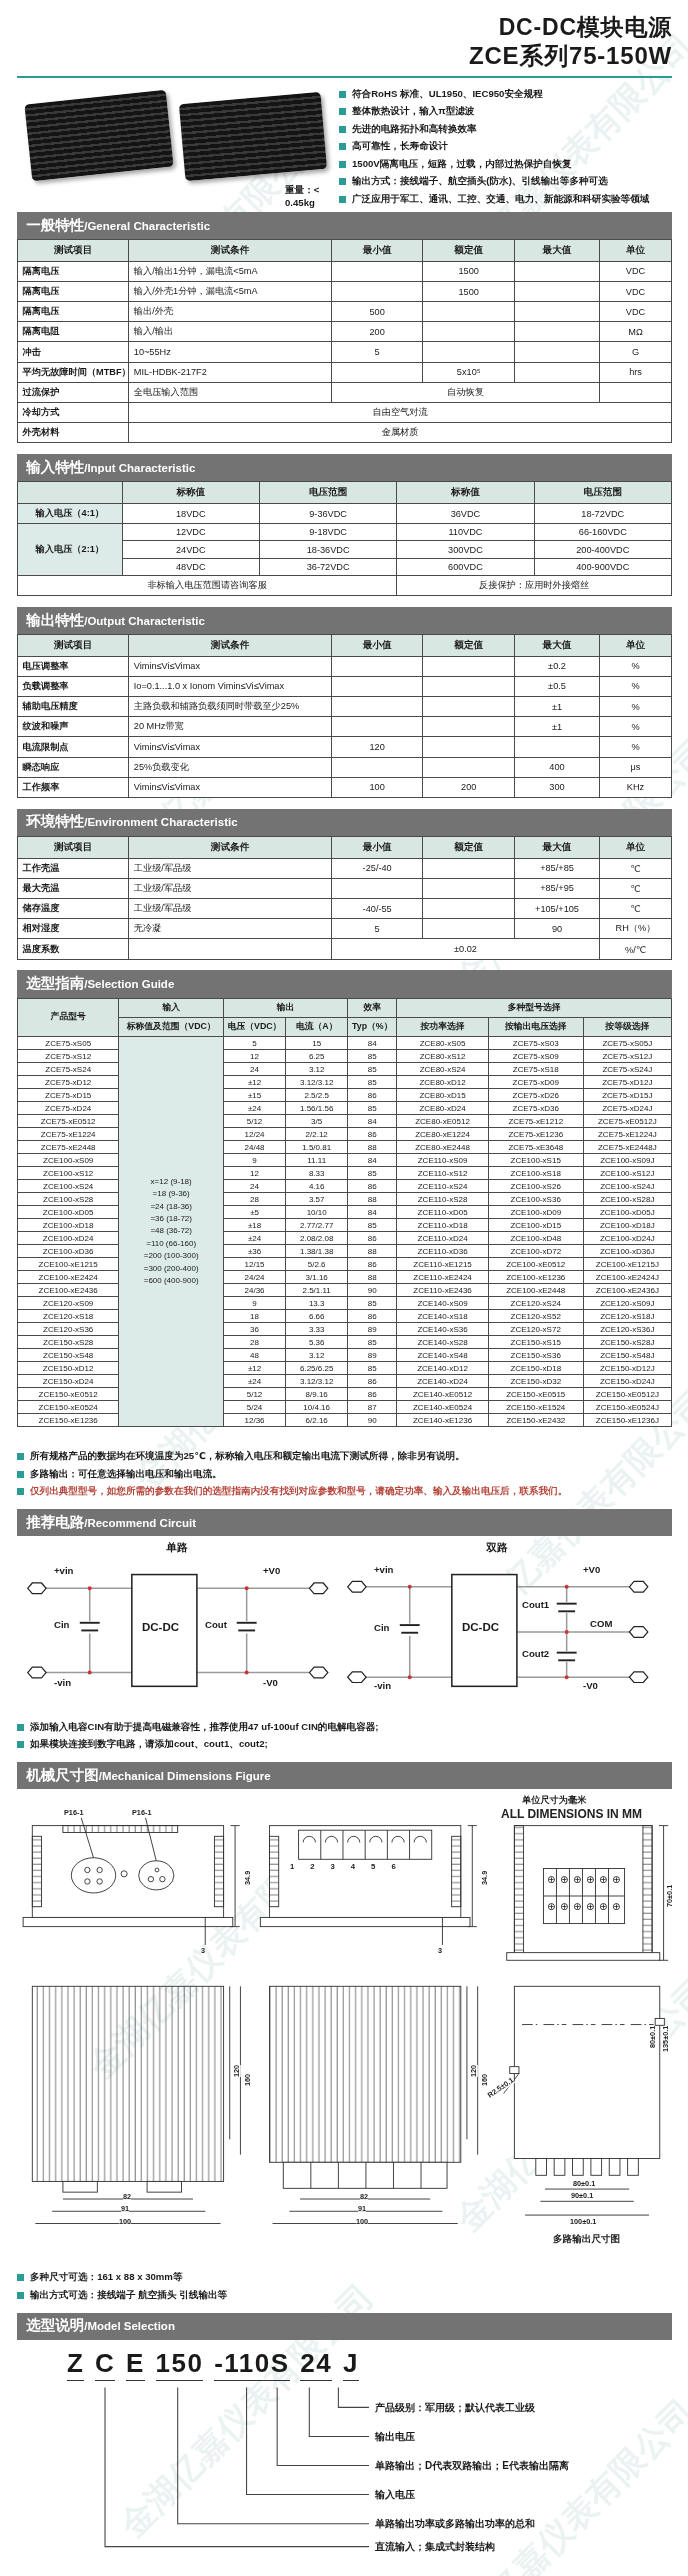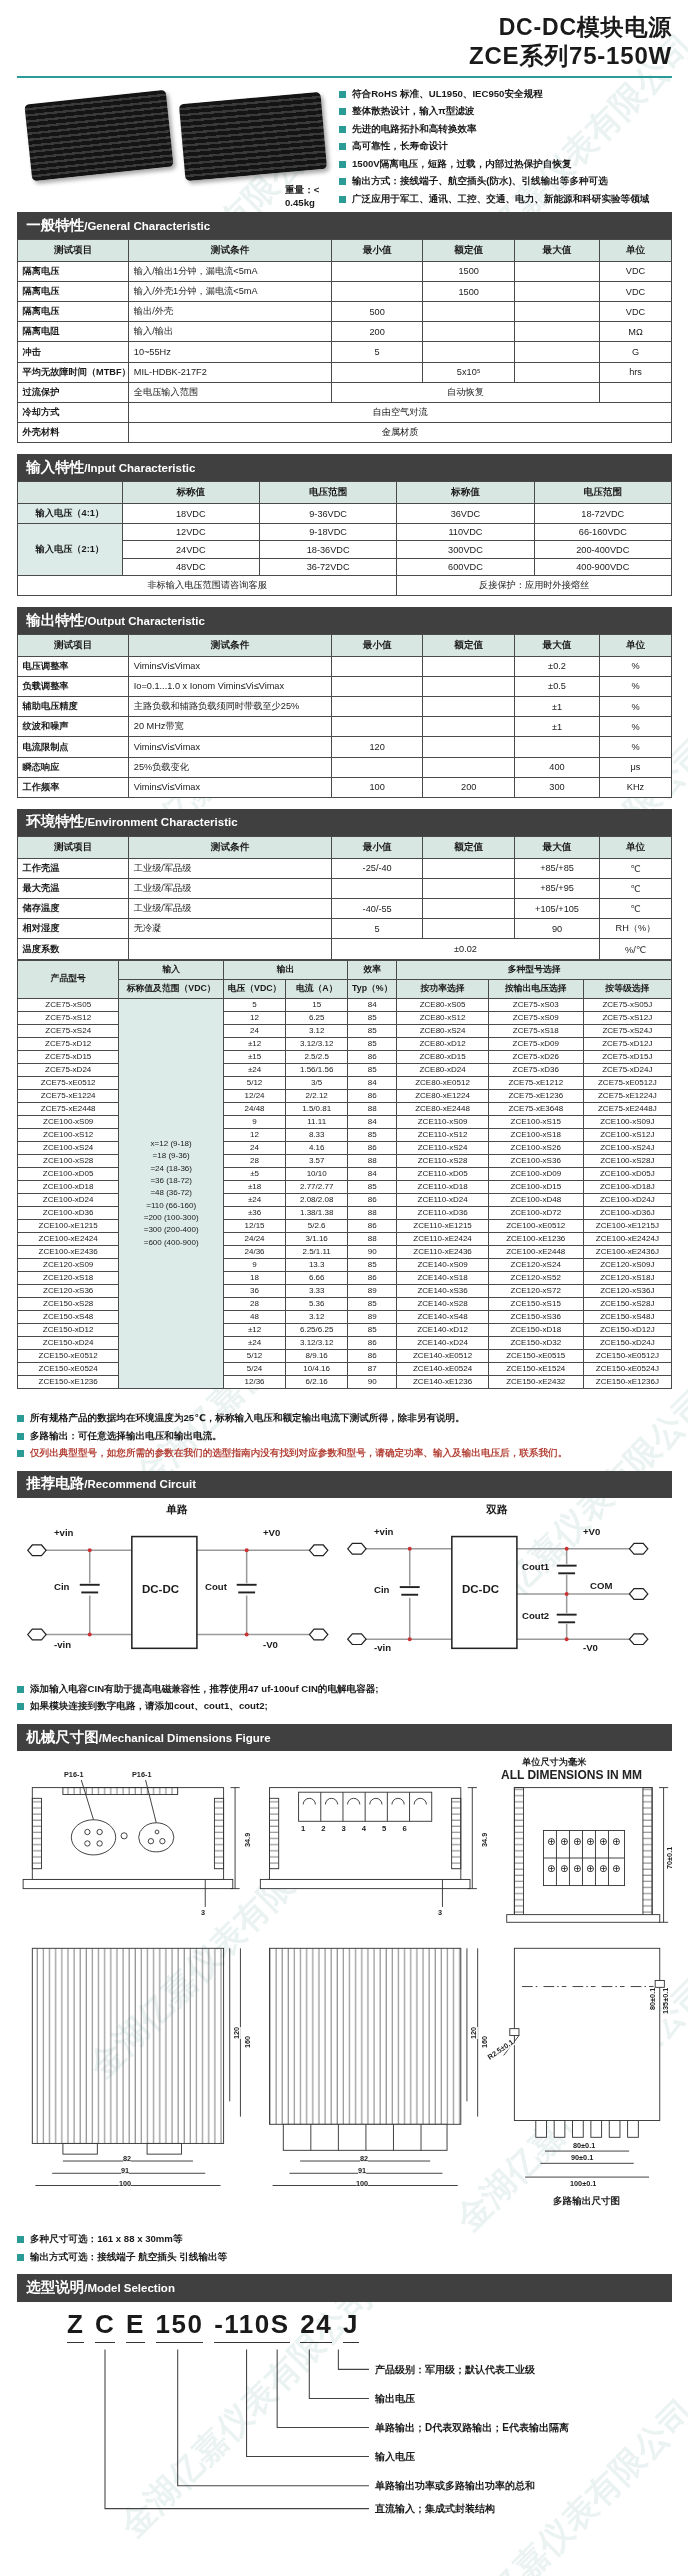--- a/index.html
+++ b/index.html
@@ -23,21 +23,21 @@
      box-shadow:2.3px 3.1px 4.6px rgba(0,0,0,.35);}
   .m1{left:10.7px;top:10.7px;transform:rotate(-6deg);}
   .m2{left:165px;top:12.2px;transform:rotate(-5deg);}
   .weight{position:absolute;left:268px;top:98px;font-size:9.6px;font-weight:700;}
   .feats{flex:1;padding-top:1.5px;}
   .brow{display:flex;align-items:flex-start;margin:0 0 4.6px 0;}
   .sq{width:6.9px;height:6.9px;background:#2b9c95;margin:3.1px 6.1px 0 0;flex:none;}
   .btxt{font-size:9.6px;font-weight:700;line-height:1.35;}
 
   
-  .bar{background:#404040;color:#fff;padding:3.8px 9.2px 4.6px 9.2px;margin-top:10.7px;}
+  .bar{background:#737373;color:#fff;padding:3.8px 9.2px 4.6px 9.2px;margin-top:10.7px;}
   .bar .cn{font-size:14.5px;font-weight:900;}
   .bar .en{font-size:11.5px;font-weight:700;}
 
   
   table{border-collapse:collapse;width:655px;table-layout:fixed;margin-top:0;background:#fff;}
   th,td{border:0.8px solid #4a4a4a;padding:3.1px 4.6px;font-size:9.2px;text-align:center;
         overflow:hidden;white-space:nowrap;}
   thead th{background:#d9e7e3;font-weight:700;font-size:9.6px;padding:3.8px 4.6px;}
   .chart td:first-child{text-align:left;font-weight:700;}
   .chart td:nth-child(2){text-align:left;}
@@ -417,20 +417,23 @@
           </tr>
           <tr>
             <td>温度系数</td>
             <td></td>
             <td colspan="3" class="c">±0.02</td>
             <td>%/℃</td>
           </tr>
         </tbody>
       </table>
 
+    <div class="bar">
+      <span class="cn">选型指南</span><span class="en">/Selection Guide</span>
+    </div>
     <table class="sel">
         <colgroup>
           <col style="width: 15.5%;">
           <col style="width: 16%;">
           <col style="width: 9.5%;">
           <col style="width: 9.5%;">
           <col style="width: 7.5%;">
           <col style="width: 14%;">
           <col style="width: 14.5%;">
           <col style="width: 13.5%;">
@@ -982,21 +985,21 @@
         </g>
       </svg>
       <span class="mlab" style="left:505px;top:0;font-size:9.2px">单位尺寸为毫米</span>
       <span class="mlab" style="left:484px;top:12.2px;font-size:12px">ALL DIMENSIONS IN MM</span>
       <span class="mlab" style="left:47px;top:13.8px">P16-1</span>
       <span class="mlab" style="left:115px;top:13.8px">P16-1</span>
       <span class="mlab rot" style="left:227px;top:90px">34.9</span>
       <span class="mlab rot" style="left:464px;top:90px">34.9</span>
       <span class="mlab" style="left:184px;top:152px">3</span>
       <span class="mlab" style="left:421px;top:152px">3</span>
-      <span class="pins" style="left:284px;top:67px">123456</span>
+      <span class="pins" style="left:273px;top:67px">123456</span>
       <span class="screws" style="left:530px;top:77px;width:84px">⊕⊕⊕⊕⊕⊕</span>
       <span class="screws" style="left:530px;top:104px;width:84px">⊕⊕⊕⊕⊕⊕</span>
       <span class="mlab rot" style="left:649px;top:112px">70±0.1</span>
       <span class="mlab rot" style="left:216px;top:282px">120</span>
       <span class="mlab rot" style="left:227px;top:291px">160</span>
       <span class="mlab rot" style="left:453px;top:282px">120</span>
       <span class="mlab rot" style="left:464px;top:291px">160</span>
       <span class="mlab" style="left:106px;top:398px">82</span>
       <span class="mlab" style="left:104px;top:410px">91</span>
       <span class="mlab" style="left:102px;top:423px">100</span>

